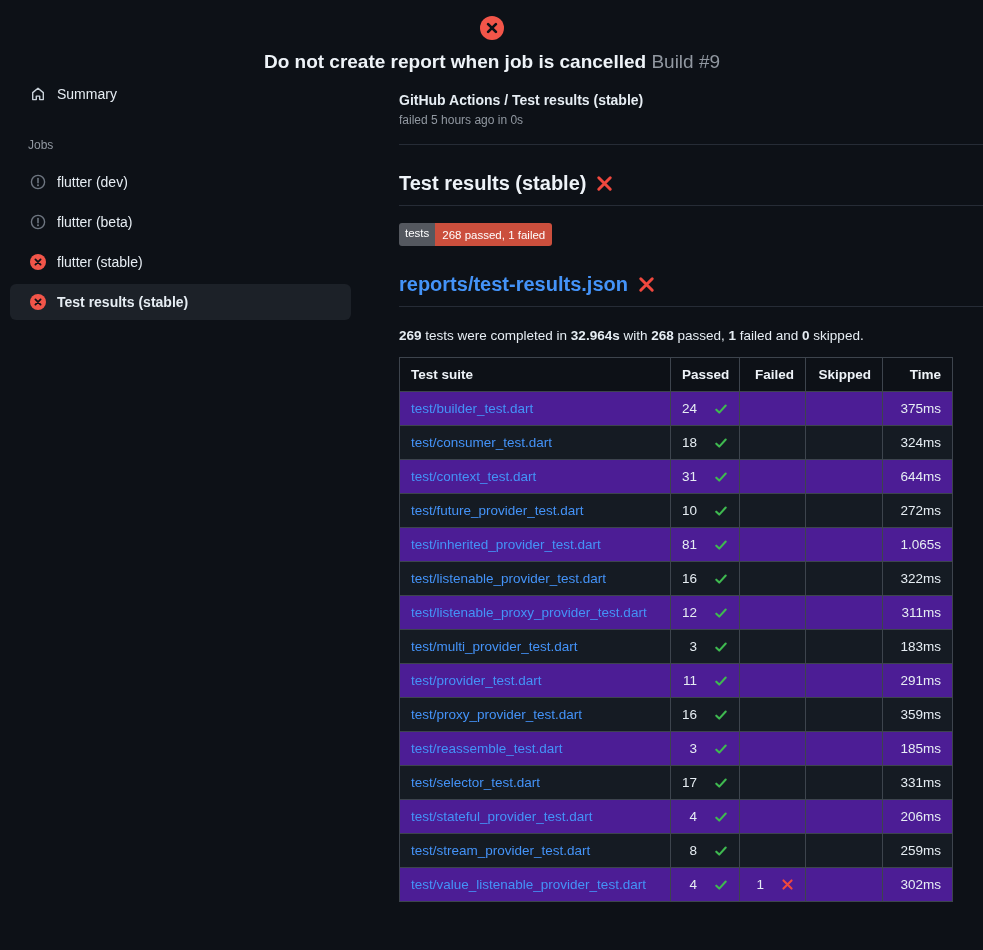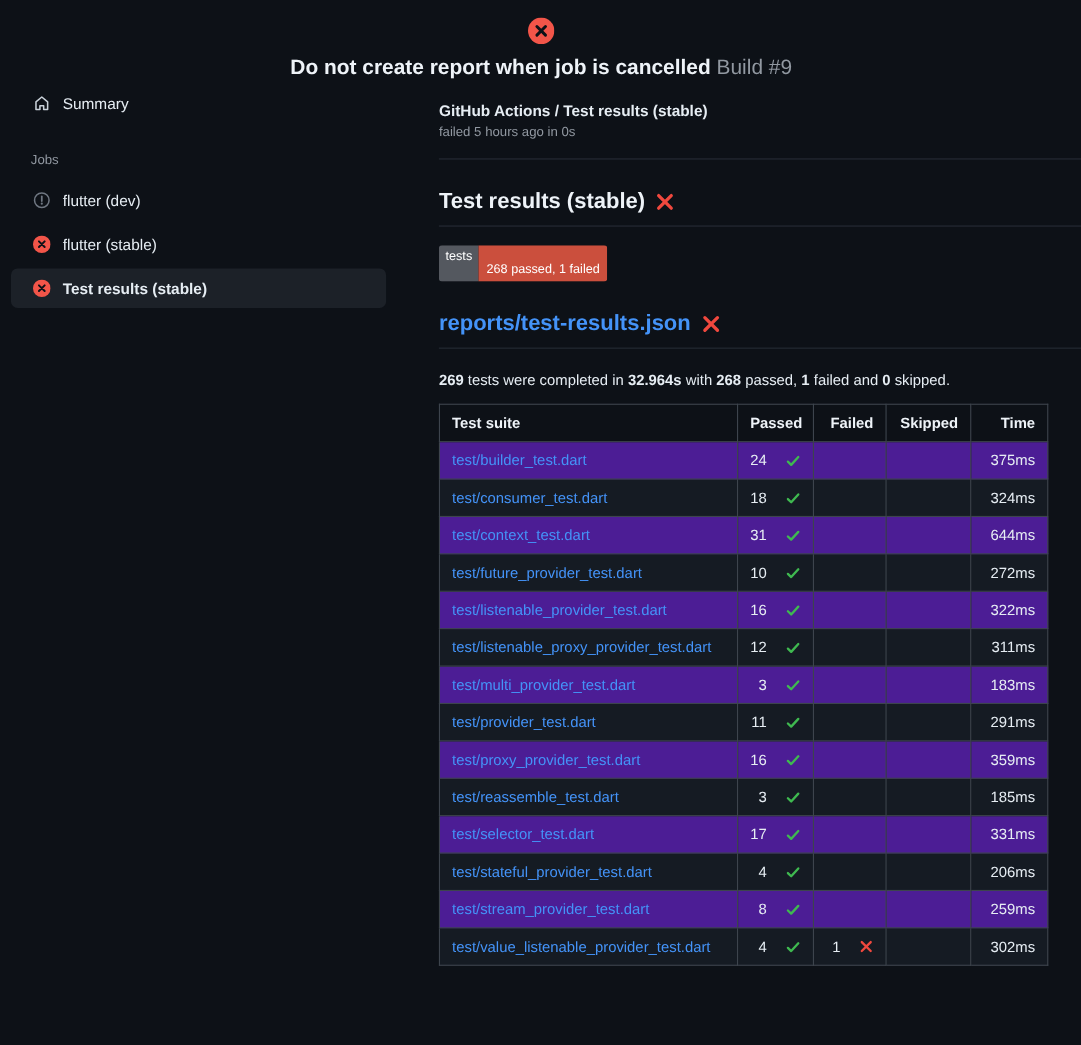--- a/index.html
+++ b/index.html
@@ -44,21 +44,21 @@
     margin-top:27px; padding-bottom:10px;
     border-bottom:1px solid #262c36;
     font-size:20px; font-weight:700; color:#eef3f8;
   }
   h2.section-h a { color:#4493f8; text-decoration:none; }
 
   
   .badge { display:inline-flex; margin-top:17px; font-size:11.5px; line-height:18px;
            border-radius:3px; overflow:hidden; color:#fff; }
   .badge .bl { background:#54585f; padding:1px 6px 2px; }
-  .badge .br { background:#cb4f3d; padding:13px 7px 2px; }
+  .badge .br { background:#cb4f3d; padding:3px 7px 2px; }
 
   
   .summary { margin-top:21px; font-size:13.5px; color:#e6edf3; }
   .summary b { font-weight:700; }
 
   
   table.results {
     margin-top:14px; border-collapse:collapse; table-layout:fixed;
     width:553px; font-size:13.5px;
   }
@@ -109,20 +109,30 @@
         <span class="ic">
           <svg width="16" height="16" viewBox="0 0 16 16">
             <circle cx="8" cy="8" r="6.6" fill="none" stroke="#6e7681" stroke-width="1.4"></circle>
             <path d="M8 4.6v4.2" stroke="#6e7681" stroke-width="1.6" stroke-linecap="round"></path>
             <circle cx="8" cy="11.2" r="1" fill="#6e7681"></circle>
           </svg>
         </span>
         <span>flutter (dev)</span>
       </div>
 
+      <div class="nav-item job-item">
+        <span class="ic">
+          <svg width="16" height="16" viewBox="0 0 16 16">
+            <circle cx="8" cy="8" r="6.6" fill="none" stroke="#6e7681" stroke-width="1.4"></circle>
+            <path d="M8 4.6v4.2" stroke="#6e7681" stroke-width="1.6" stroke-linecap="round"></path>
+            <circle cx="8" cy="11.2" r="1" fill="#6e7681"></circle>
+          </svg>
+        </span>
+        <span>flutter (beta)</span>
+      </div>
 
       <div class="nav-item job-item">
         <span class="ic">
           <svg width="16" height="16" viewBox="0 0 16 16">
             <circle cx="8" cy="8" r="8" fill="#f25549"></circle>
             <path d="M5.4 5.4l5.2 5.2M10.6 5.4l-5.2 5.2" stroke="#0d1117" stroke-width="1.8" stroke-linecap="round"></path>
           </svg>
         </span>
         <span>flutter (stable)</span>
       </div>
@@ -238,20 +248,34 @@
                     <svg width="14" height="14" viewBox="0 0 16 16">
                       <path d="M2.6 8.8l3.4 3.3L13.4 4" fill="none" stroke="#3fb950" stroke-width="2.4" stroke-linecap="round" stroke-linejoin="round"></path>
                     </svg>
                   </span>
                 </span></td>
               <td class="c-num"></td>
               <td class="c-num"></td>
               <td class="c-time">272ms</td>
             </tr>
             <tr>
+              <td class="c-suite"><a href="#" class="suite-link">test/inherited_provider_test.dart</a></td>
+              <td class="c-num"><span class="cellwrap">
+                  <span class="num">81</span>
+                  <span>
+                    <svg width="14" height="14" viewBox="0 0 16 16">
+                      <path d="M2.6 8.8l3.4 3.3L13.4 4" fill="none" stroke="#3fb950" stroke-width="2.4" stroke-linecap="round" stroke-linejoin="round"></path>
+                    </svg>
+                  </span>
+                </span></td>
+              <td class="c-num"></td>
+              <td class="c-num"></td>
+              <td class="c-time">1.065s</td>
+            </tr>
+            <tr>
               <td class="c-suite"><a href="#" class="suite-link">test/listenable_provider_test.dart</a></td>
               <td class="c-num"><span class="cellwrap">
                   <span class="num">16</span>
                   <span>
                     <svg width="14" height="14" viewBox="0 0 16 16">
                       <path d="M2.6 8.8l3.4 3.3L13.4 4" fill="none" stroke="#3fb950" stroke-width="2.4" stroke-linecap="round" stroke-linejoin="round"></path>
                     </svg>
                   </span>
                 </span></td>
               <td class="c-num"></td>

